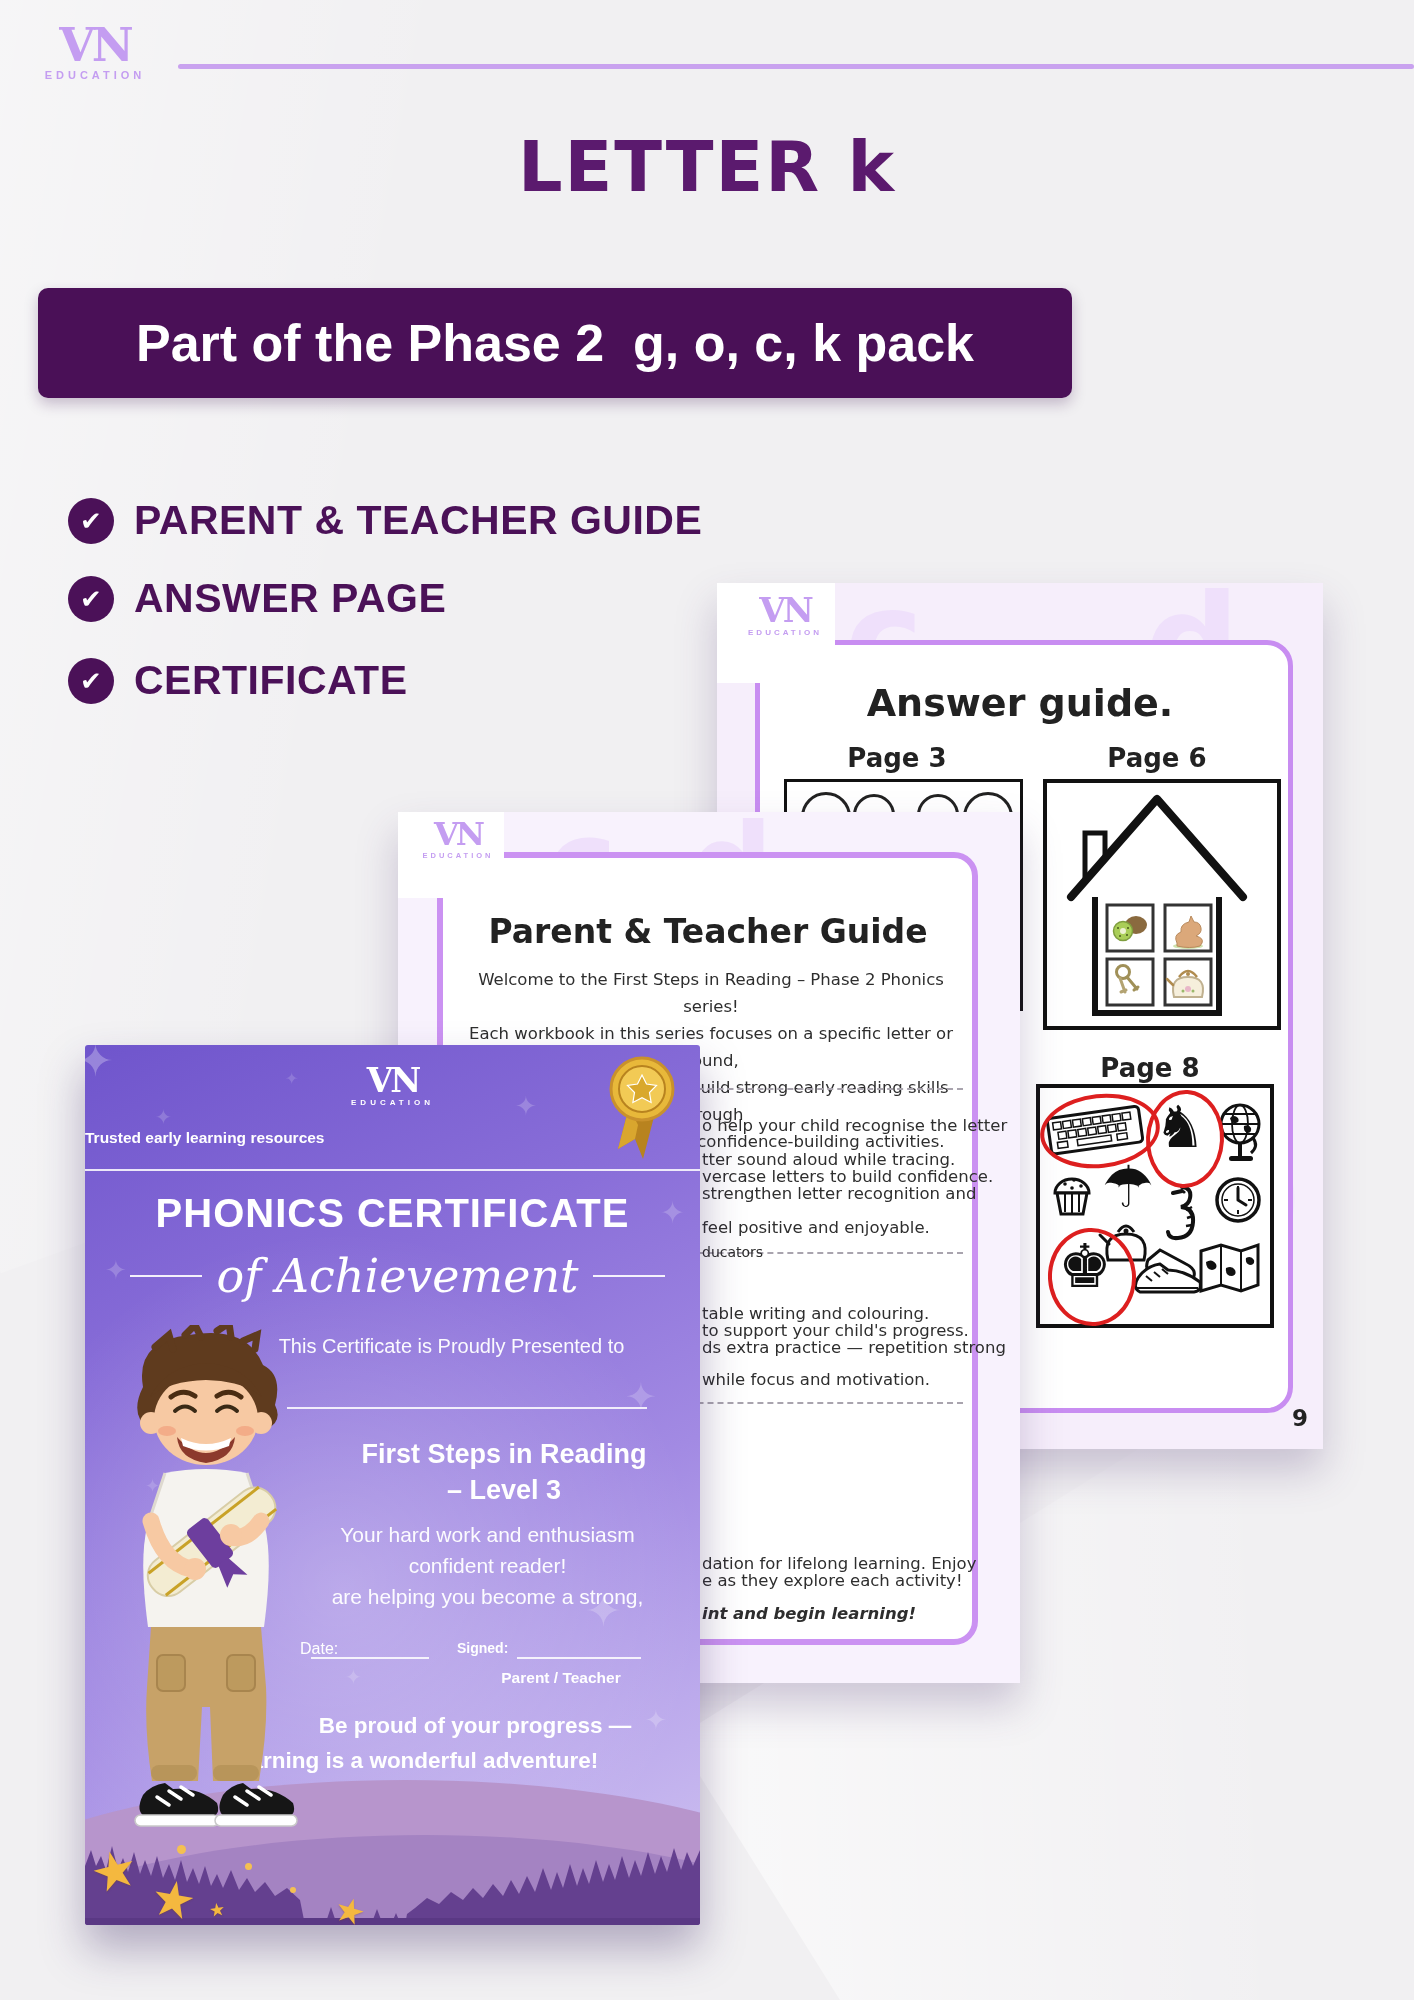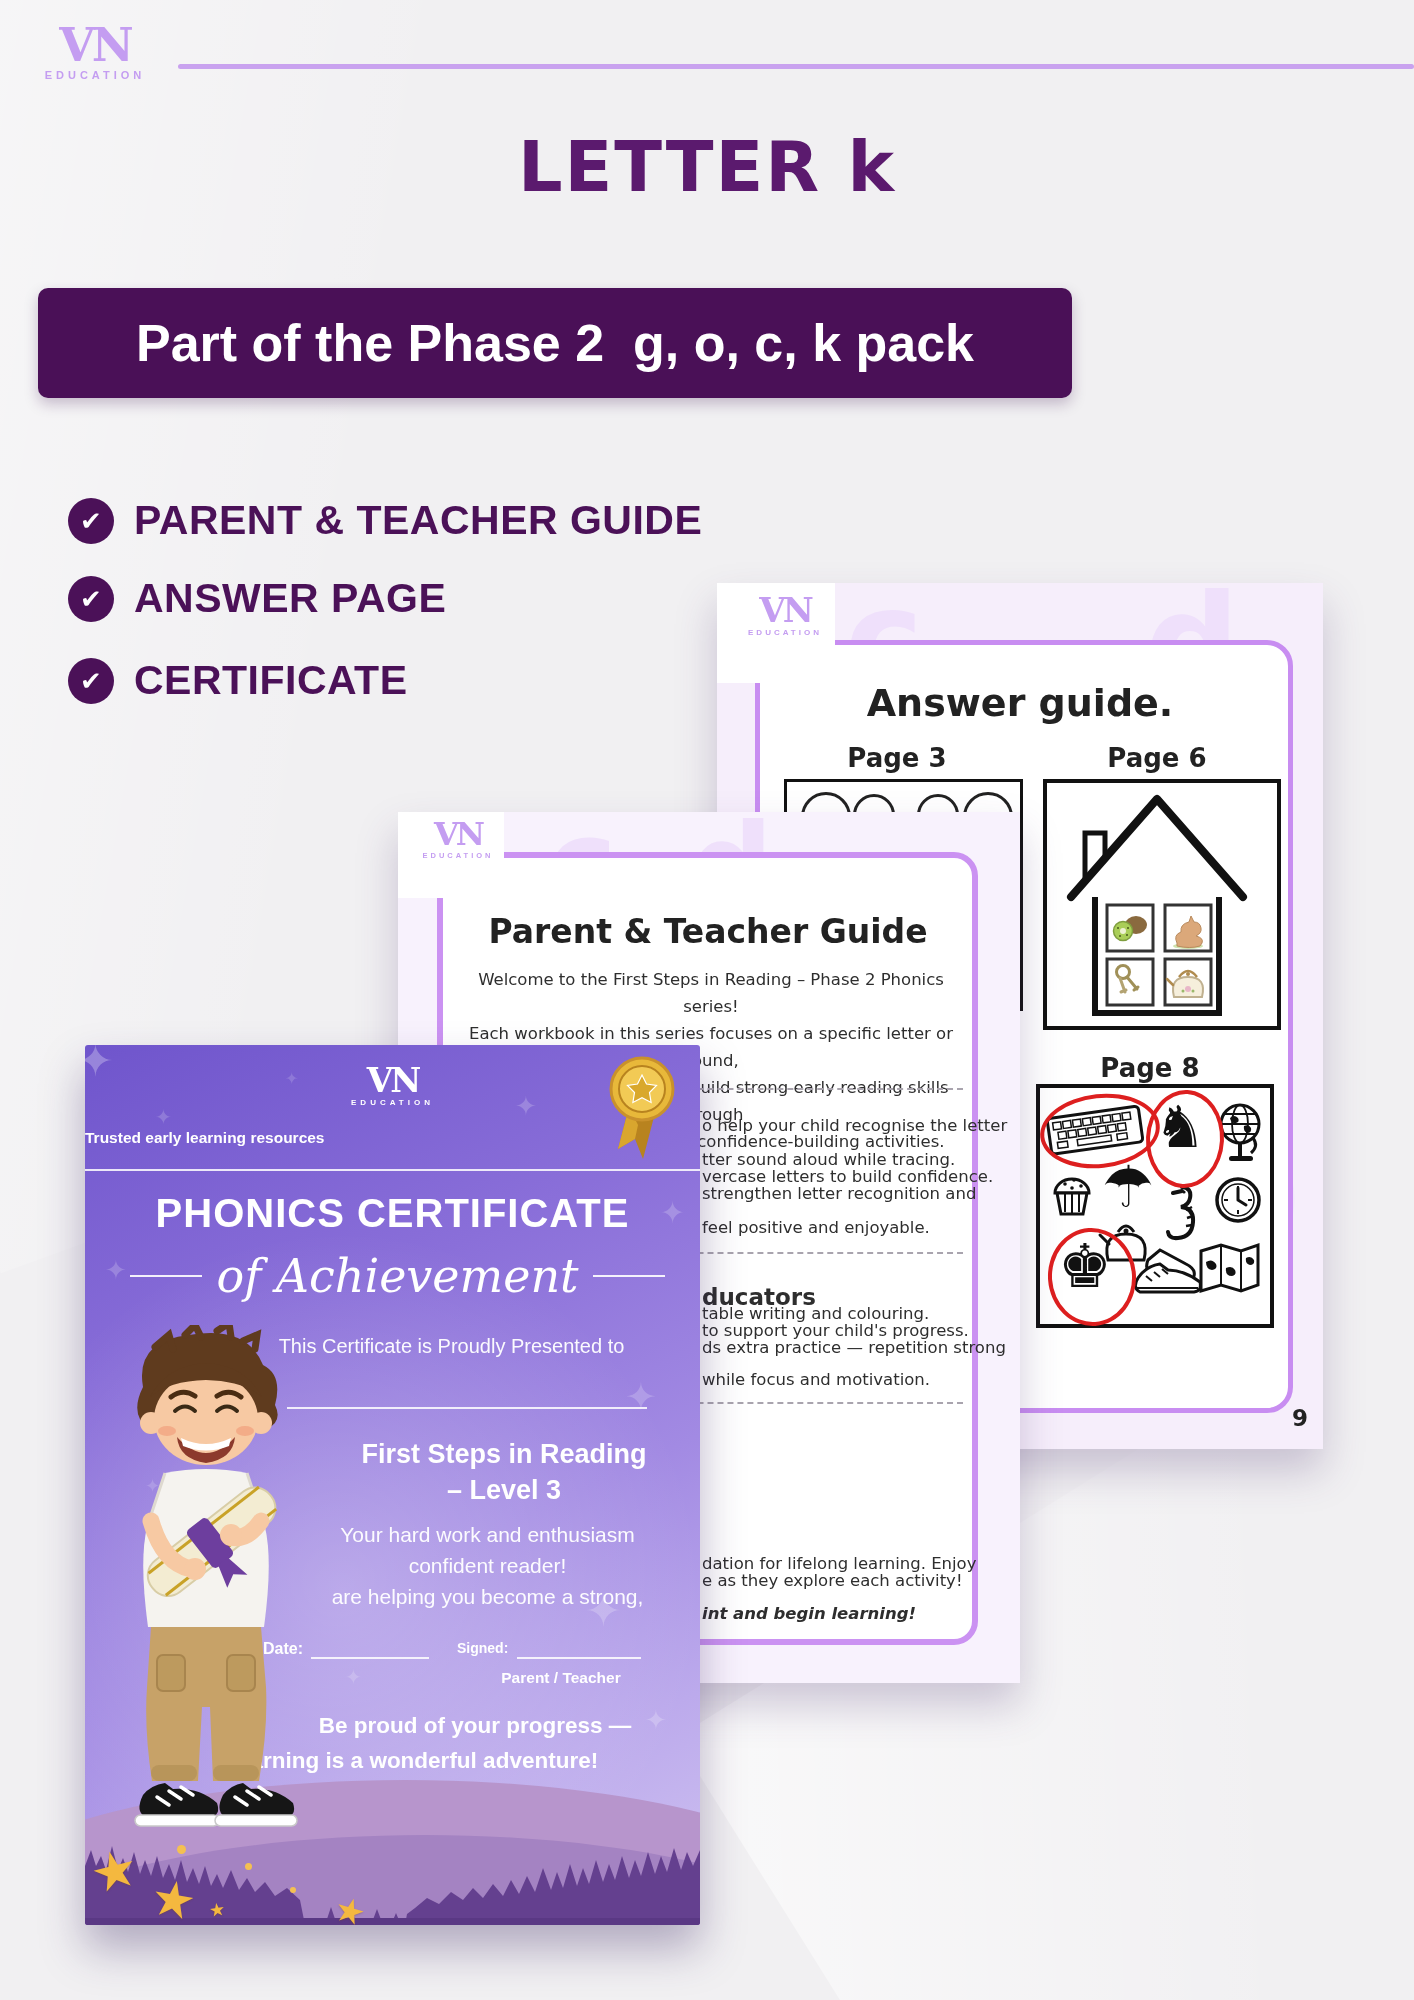--- a/index.html
+++ b/index.html
@@ -270,21 +270,21 @@
     <div class="dash" style="left:60px;width:505px;top:276px;"></div>
 
     <div class="frag" style="top:304px;">o help your child recognise the letter</div>
     <div class="frag" style="top:338px;">tter sound aloud while tracing.</div>
     <div class="frag" style="top:355px;">vercase letters to build confidence.</div>
     <div class="frag" style="top:372px;">strengthen letter recognition and</div>
     <div class="frag" style="top:406px;">feel positive and enjoyable.</div>
 
     <div class="dash" style="left:60px;width:505px;top:440px;"></div>
 
-    <div class="frag" style="top:472px;font-weight:bold;font-size:23px;">ducators</div>
+    <div class="frag" style="top:432px;font-weight:normal;font-size:14px;">ducators</div>
 
     <div class="frag" style="top:492px;">table writing and colouring.</div>
     <div class="frag" style="top:509px;">to support your child's progress.</div>
     <div class="frag" style="top:526px;">ds extra practice — repetition strong</div>
     <div class="frag" style="top:558px;">while focus and motivation.</div>
 
     <div class="dash" style="left:60px;width:505px;top:590px;"></div>
 
     <div class="frag" style="top:742px;">dation for lifelong learning. Enjoy</div>
     <div class="frag" style="top:759px;">e as they explore each activity!</div>
@@ -335,21 +335,21 @@
 
     <div class="cert-sm" style="left:245px;right:22px;top:394px;text-align:center;font-weight:bold;font-size:27px;">First Steps in Reading</div>
     <div class="cert-sm" style="left:245px;right:22px;top:430px;text-align:center;font-weight:bold;font-size:27px;">– Level 3</div>
 
     <div class="cert-sm" style="left:212px;right:22px;top:474px;text-align:center;font-size:21px;line-height:31px;color:rgba(255,255,255,.96);">
       <span style="display:block;">Your hard work and enthusiasm</span>
       <span style="display:block;">confident reader!</span>
       <span style="display:block;">are helping you become a strong,</span>
     </div>
 
-    <div class="cert-sm" style="left:178px;top:595px;font-size:16px;font-weight:bold;">Date:</div>
+    <div class="cert-sm" style="left:178px;top:595px;font-size:16px;font-weight:normal;padding-left:37px;">Date:</div>
     <div class="cline" style="left:226px;top:612px;width:118px;height:1.5px;"></div>
     <div class="cert-sm" style="left:372px;top:595px;font-size:14px;font-weight:bold;">Signed:</div>
     <div class="cline" style="left:432px;top:612px;width:124px;height:1.5px;"></div>
     <div class="cert-sm" style="left:395px;width:162px;top:624px;text-align:center;font-size:15.5px;font-weight:bold;">Parent / Teacher</div>
 
     <div class="cert-sm" style="left:190px;right:25px;top:668px;text-align:center;font-weight:bold;font-size:22.5px;">Be proud of your progress —</div>
     <div class="cert-sm" style="left:70px;right:25px;top:703px;text-align:center;font-weight:bold;font-size:22.5px;">learning is a wonderful adventure!</div>
 
     <div class="hill" style="left:-140px;top:735px;width:920px;height:280px;background:#b795cc;"></div>
     <div class="hill" style="left:-100px;top:790px;width:880px;height:260px;background:#a483c2;"></div>

